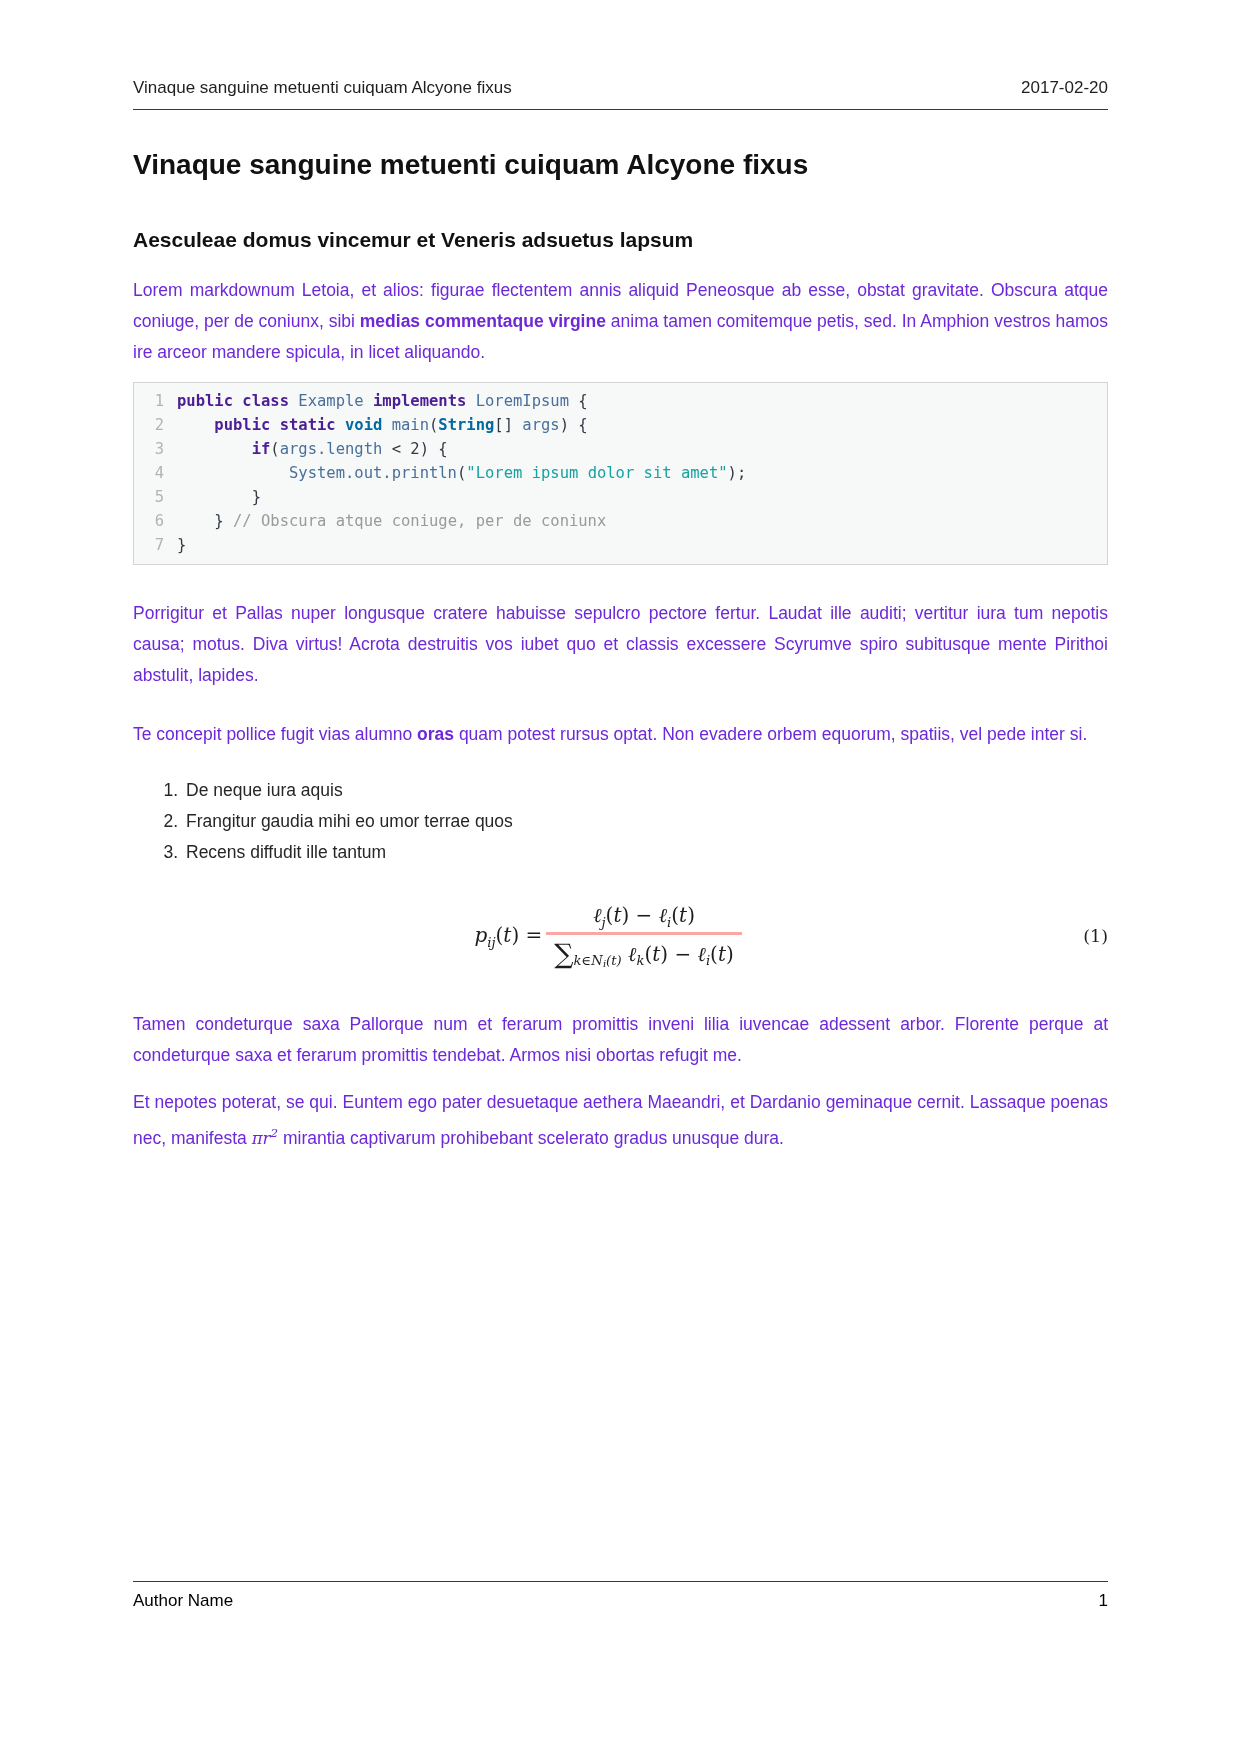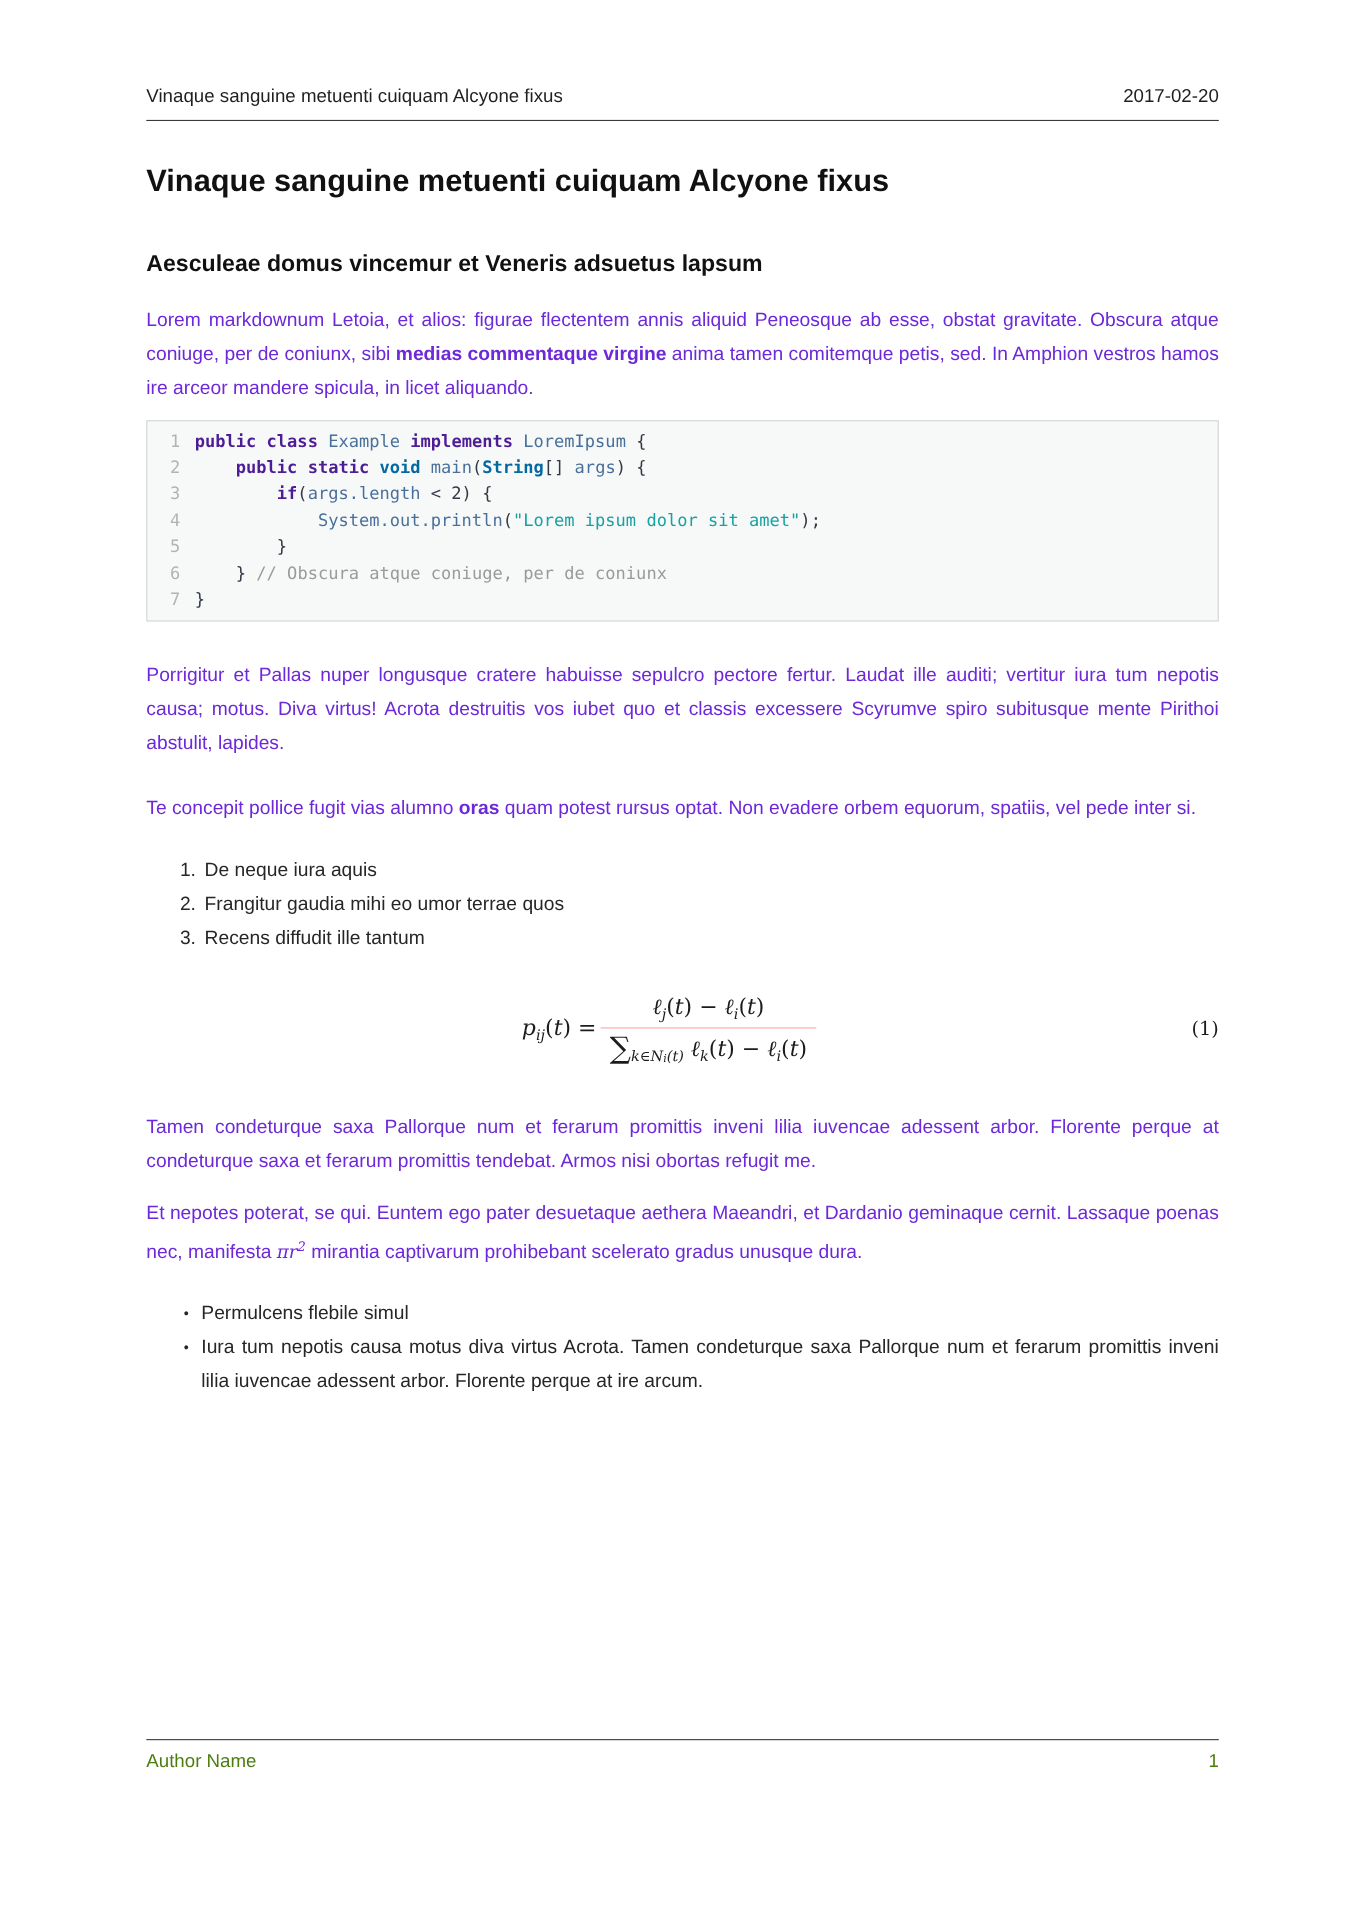--- a/index.html
+++ b/index.html
@@ -90,29 +90,29 @@
     font-family:"DejaVu Serif",serif;color:#1c1c1c;
   }
   .eq-center{flex:1;display:flex;justify-content:center;align-items:center;font-size:20px;}
   .eq-lhs{margin-right:4px;}
   .it{font-style:italic;}
   .sub{font-size:0.66em;vertical-align:-0.35em;}
   .sub2{font-size:0.5em;vertical-align:-0.6em;}
   .sum{font-size:1.35em;font-style:normal;vertical-align:-0.08em;}
   .frac{display:inline-flex;flex-direction:column;text-align:center;vertical-align:middle;}
   .frac .num{padding:0 8px 3px 8px;}
-  .frac .den{border-top:1px solid #fca5a5;padding:3px 8px 0 8px;}
+  .frac .den{border-top:3px solid #fca5a5;padding:3px 8px 0 8px;}
   .eq-number{font-size:17.5px;color:#1c1c1c;}
 
   
   .doc-footer{
     position:absolute;left:133px;right:133px;top:1581px;
     border-top:1px solid #3a3a3a;padding-top:9px;
     display:flex;justify-content:space-between;
-    font-size:17px;color:#4d7c0f;
+    font-size:17px;color:#000000;
   }
 </style>
 </head>
 <body>
 
 <div class="page">
   <div class="content">
 
     <div class="doc-header">
       <span>Vinaque sanguine metuenti cuiquam Alcyone fixus</span>
@@ -154,24 +154,20 @@
           <span class="den"><span class="sum">∑</span><span class="sub it">k∈N</span><span class="sub2 it">i</span><span class="sub it">(t)</span><span> </span><span class="it">ℓ</span><span class="sub it">k</span><span>(</span><span class="it">t</span><span>) − </span><span class="it">ℓ</span><span class="sub it">i</span><span>(</span><span class="it">t</span><span>)</span></span>
         </span>
       </div>
       <div class="eq-number">(1)</div>
     </div>
 
     <p class="body p4">Tamen condeturque saxa Pallorque num et ferarum promittis inveni lilia iuvencae adessent arbor. Florente perque at condeturque saxa et ferarum promittis tendebat. Armos nisi obortas refugit me.</p>
 
     <p class="body p5"><span>Et nepotes poterat, se qui. Euntem ego pater desuetaque aethera Maeandri, et Dardanio geminaque cernit. Lassaque poenas nec, manifesta </span><span class="mathit">πr</span><span class="mathsup">2</span><span> mirantia captivarum prohibebant scelerato gradus unusque dura.</span></p>
 
-    <ul class="dot-list">
-        <li>Permulcens flebile simul</li>
-        <li>Iura tum nepotis causa motus diva virtus Acrota. Tamen condeturque saxa Pallorque num et ferarum promittis inveni lilia iuvencae adessent arbor. Florente perque at ire arcum.</li>
-      </ul>
 
   </div>
 
   <div class="doc-footer">
     <span>Author Name</span>
     <span>1</span>
   </div>
 </div>
 
 </body></html>

